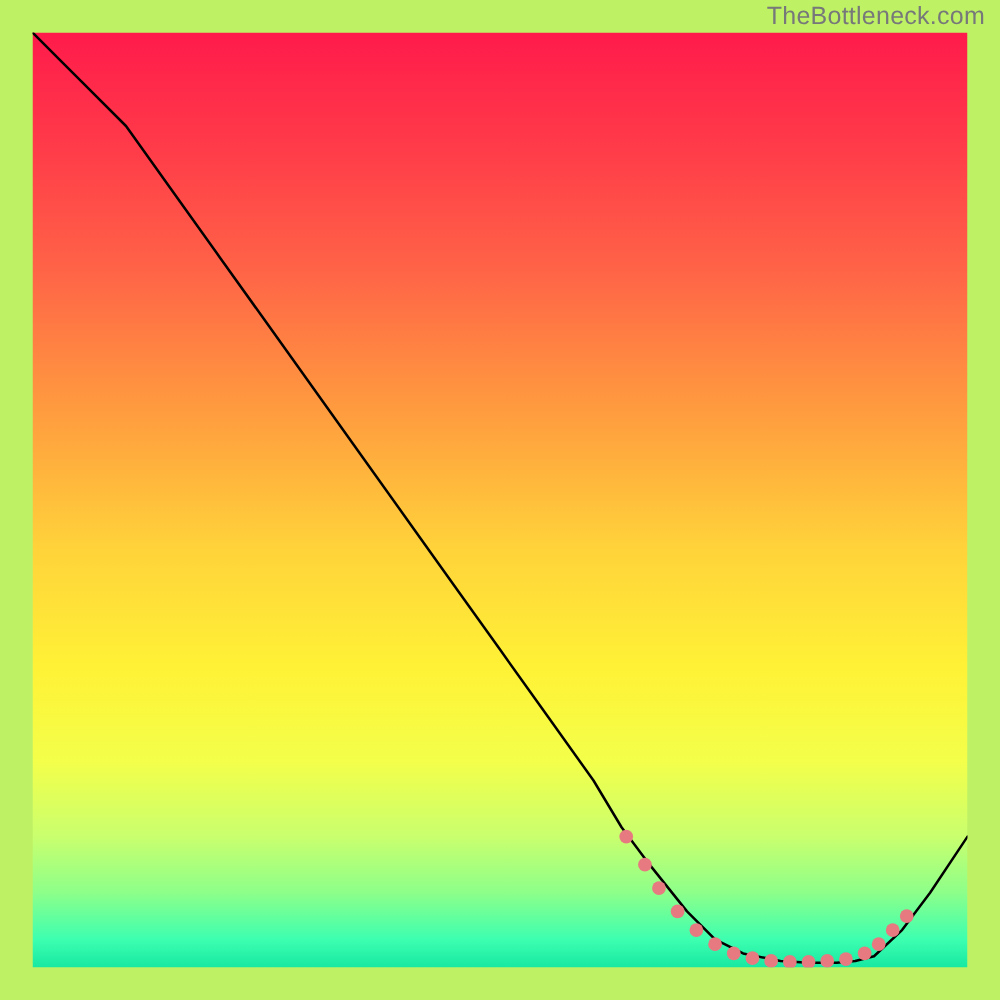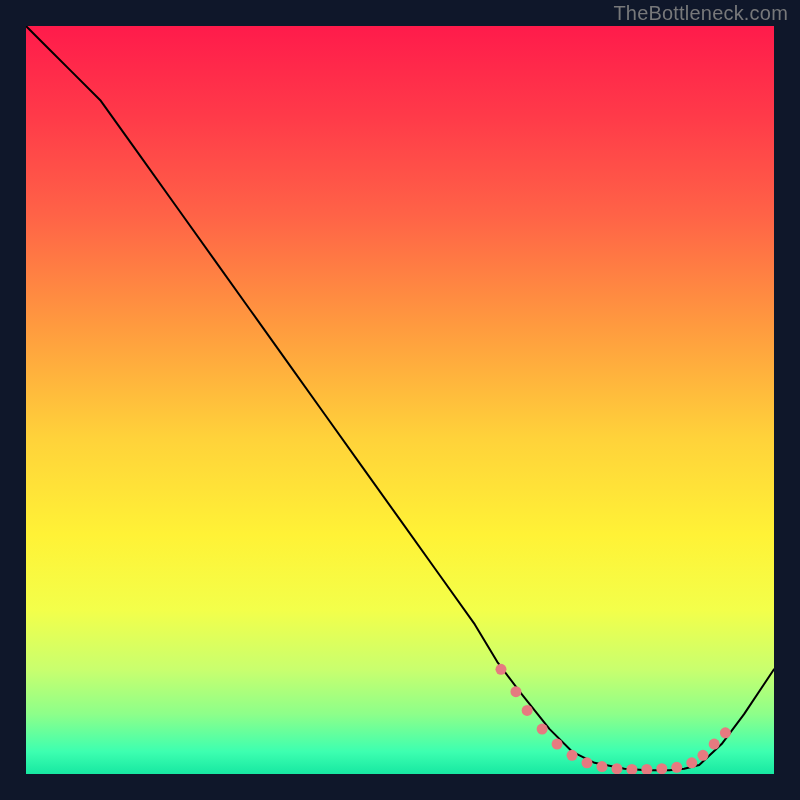--- a/index.html
+++ b/index.html
@@ -1,21 +1,21 @@
 <!DOCTYPE html>
 <html><head>
 <meta charset="utf-8">
 <style>
   * { margin: 0; padding: 0; box-sizing: border-box; }
   html, body { width: 800px; height: 800px; background: #000; overflow: hidden; }
   .stage {
     position: relative;
     width: 800px;
     height: 800px;
-    background: #0f172a;
+    background: #bef264;
   }
   .attribution {
     position: absolute;
     top: 2px;
     right: 12px;
     font-family: Arial, Helvetica, sans-serif;
     font-size: 20px;
     color: #77787a;
     font-weight: 400;
     letter-spacing: 0.2px;

